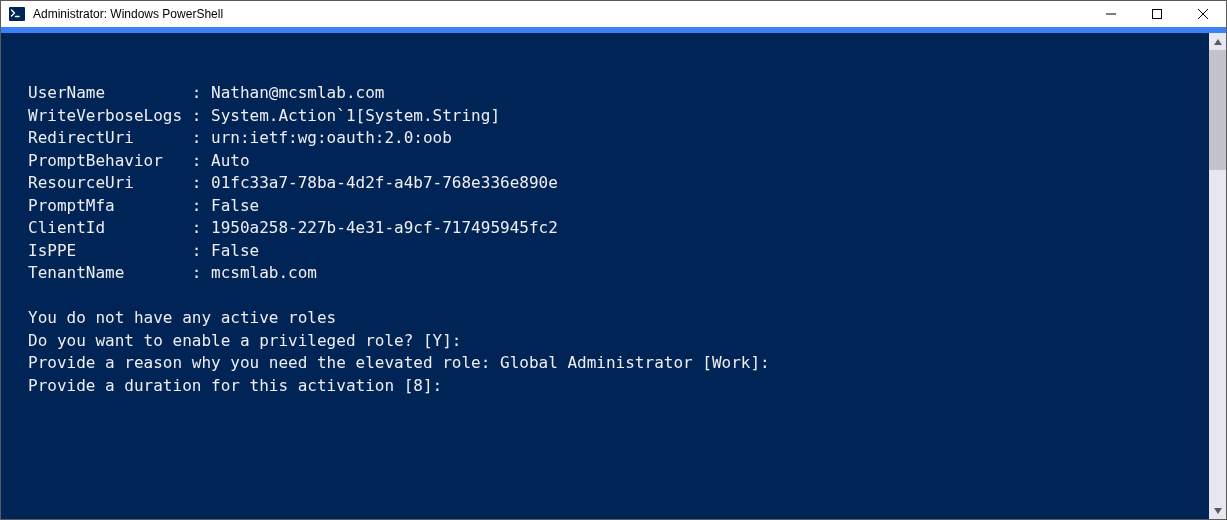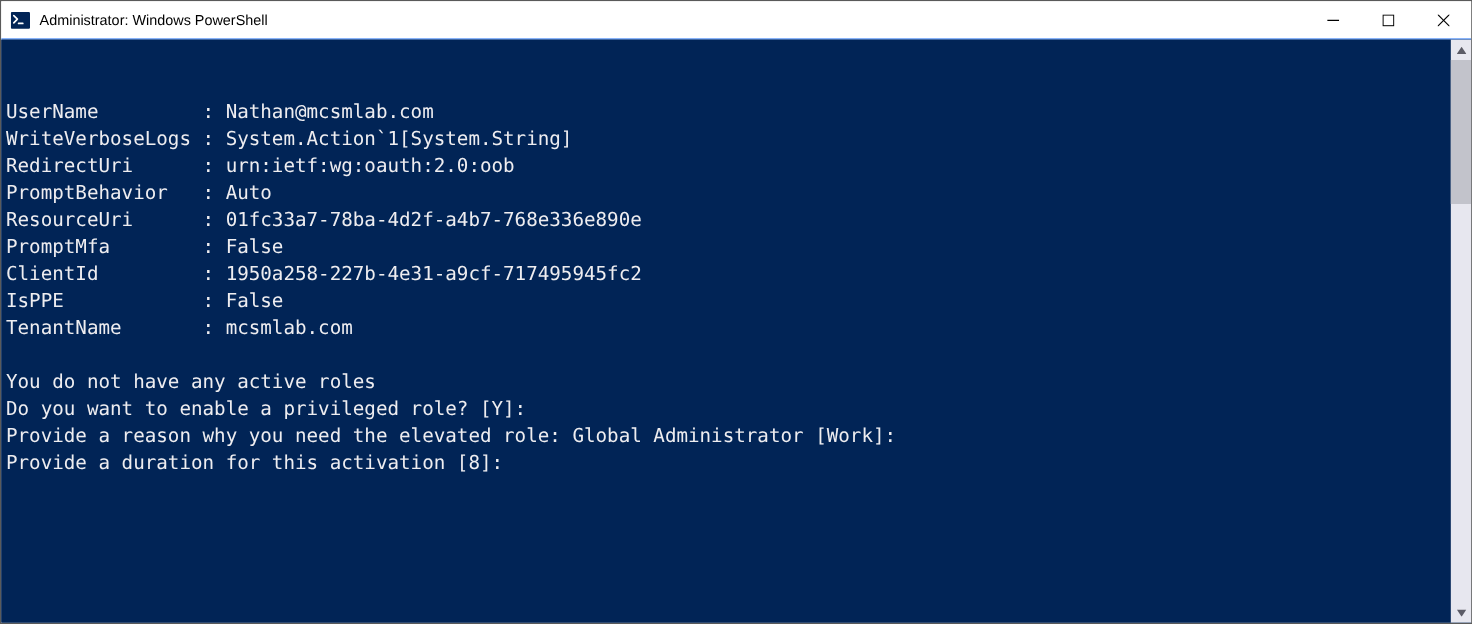--- a/index.html
+++ b/index.html
@@ -11,21 +11,21 @@
       display: flex;
       flex-direction: column;
       border: 1px solid #5a5a5a;
     }
     .titlebar {
       height: 32px;
       background: #ffffff;
       display: flex;
       align-items: center;
       padding-left: 8px;
-      border-bottom: 1px solid #3b82f6;
+      border-bottom: 6px solid #3b82f6;
     }
     .titlebar-icon {
       width: 16px;
       height: 16px;
       margin-right: 8px;
       display: inline-block;
     }
     .titlebar-title {
       font-size: 12px;
       color: #000;
@@ -56,20 +56,21 @@
     .console {
       flex: 1;
       background: #012456;
       color: #eeedf0;
       font-family: Consolas, "Lucida Console", monospace;
       font-size: 16px;
       line-height: 22.5px;
       white-space: pre;
       padding: 4px 0 0 4px;
       overflow: hidden;
+      margin-left: 23px;
     }
     .scrollbar {
       width: 17px;
       background: #e7e7ef;
       display: flex;
       flex-direction: column;
     }
     .sb-arrow {
       height: 17px;
       display: flex;

